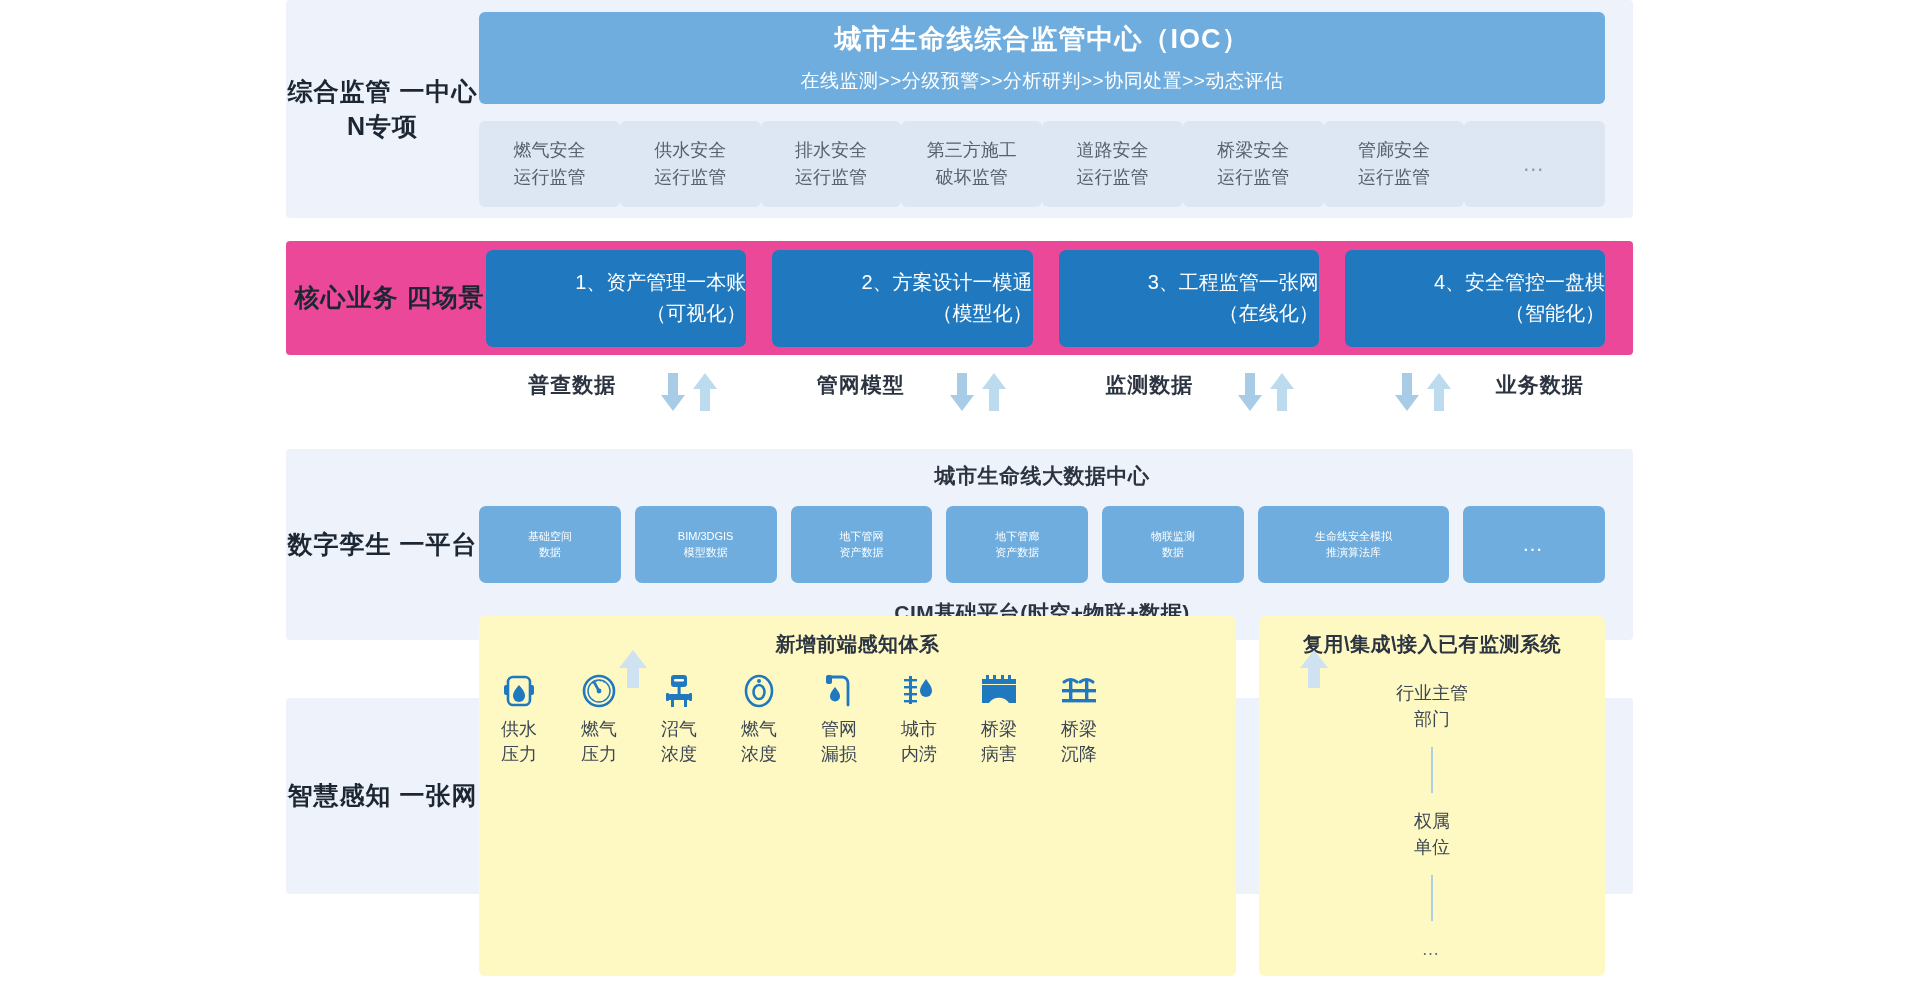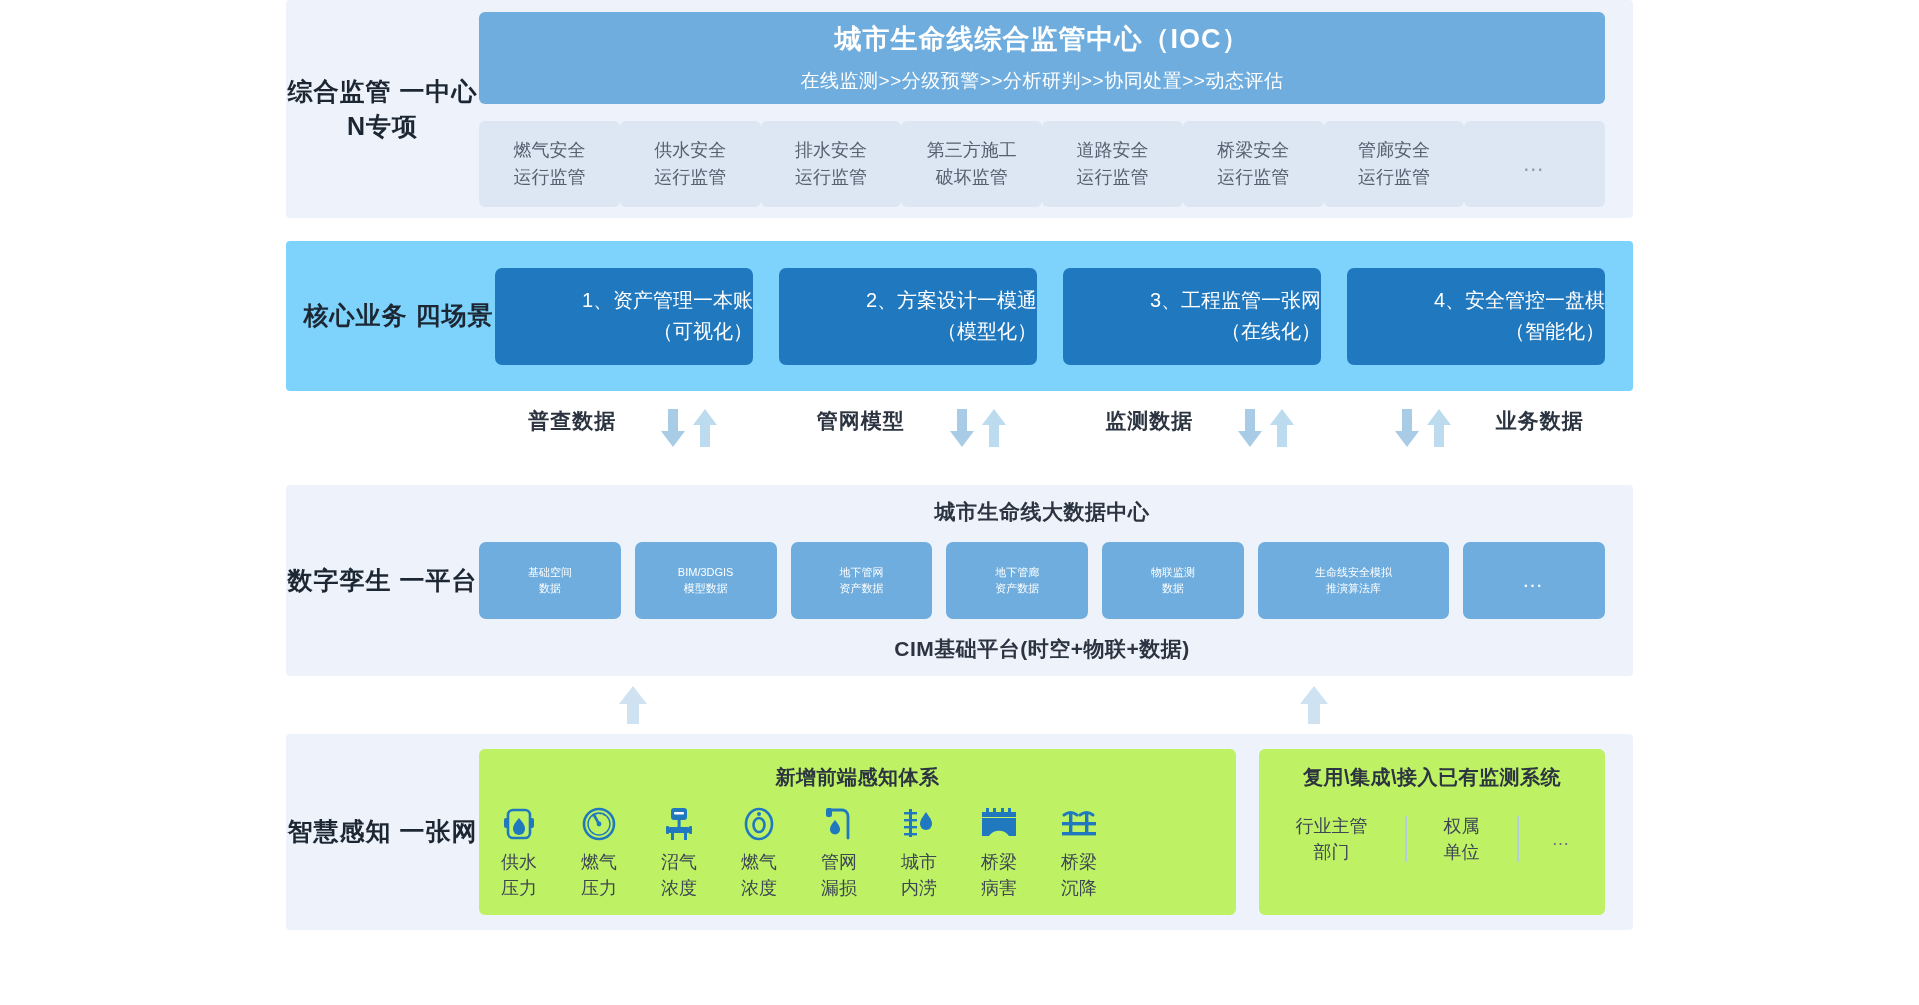--- a/index.html
+++ b/index.html
@@ -66,24 +66,24 @@
     text-align: center;
     font-size: 18px;
     color: #55616f;
     line-height: 1.45;
     white-space: pre-line;
   }
   .ioc-card.ellipsis { color: #8d98a6; font-size: 22px; letter-spacing: 3px; }
 
   
   #sec-core {
-    height: 150px;
+    height: 114px;
     margin-top: 23px;
-    background: #7dd3fc;
-    padding: 0 28px 0 16px;
+    background: #ec4899;
+    padding: 0 28px 0 7px;
   }
   #sec-core .band-label { color: #1d2733; }
   .core-cards { display: flex; gap: 26px; }
   .core-card {
     flex: 1 1 0;
     height: 97px;
     background: #2079bf;
     border-radius: 7px;
     display: flex;
     flex-direction: column;
@@ -152,21 +152,21 @@
     position: relative;
   }
   .up-arrow { position: absolute; top: 8px; }
   #up-arrow-left  { left: 332px; }
   #up-arrow-right { left: 1013px; }
 
   
   #sec-sense { height: 196px; margin-top: 0; padding: 0 28px 0 0; }
   .sense-body { display: flex; gap: 23px; }
   .sense-panel {
-    background: #bef264;
+    background: #fef9c3;
     border-radius: 6px;
     padding: 15px 0 14px;
   }
   #panel-new { flex: 1 1 auto; }
   #panel-exist { flex: 0 0 346px; }
   .panel-title {
     text-align: center;
     font-size: 20px;
     font-weight: bold;
     color: #2b3440;
@@ -192,20 +192,21 @@
     text-align: center;
     line-height: 1.4;
     white-space: pre-line;
   }
   .owner-row {
     display: flex;
     align-items: center;
     justify-content: center;
     margin-top: 22px;
     gap: 15px;
+    flex-direction: column;
   }
   .owner {
     font-size: 18px;
     color: #3d4754;
     text-align: center;
     line-height: 1.45;
     white-space: pre-line;
     padding: 0 22px;
   }
   .owner.dots { letter-spacing: 3px; color: #66727f; padding: 0 18px; }

